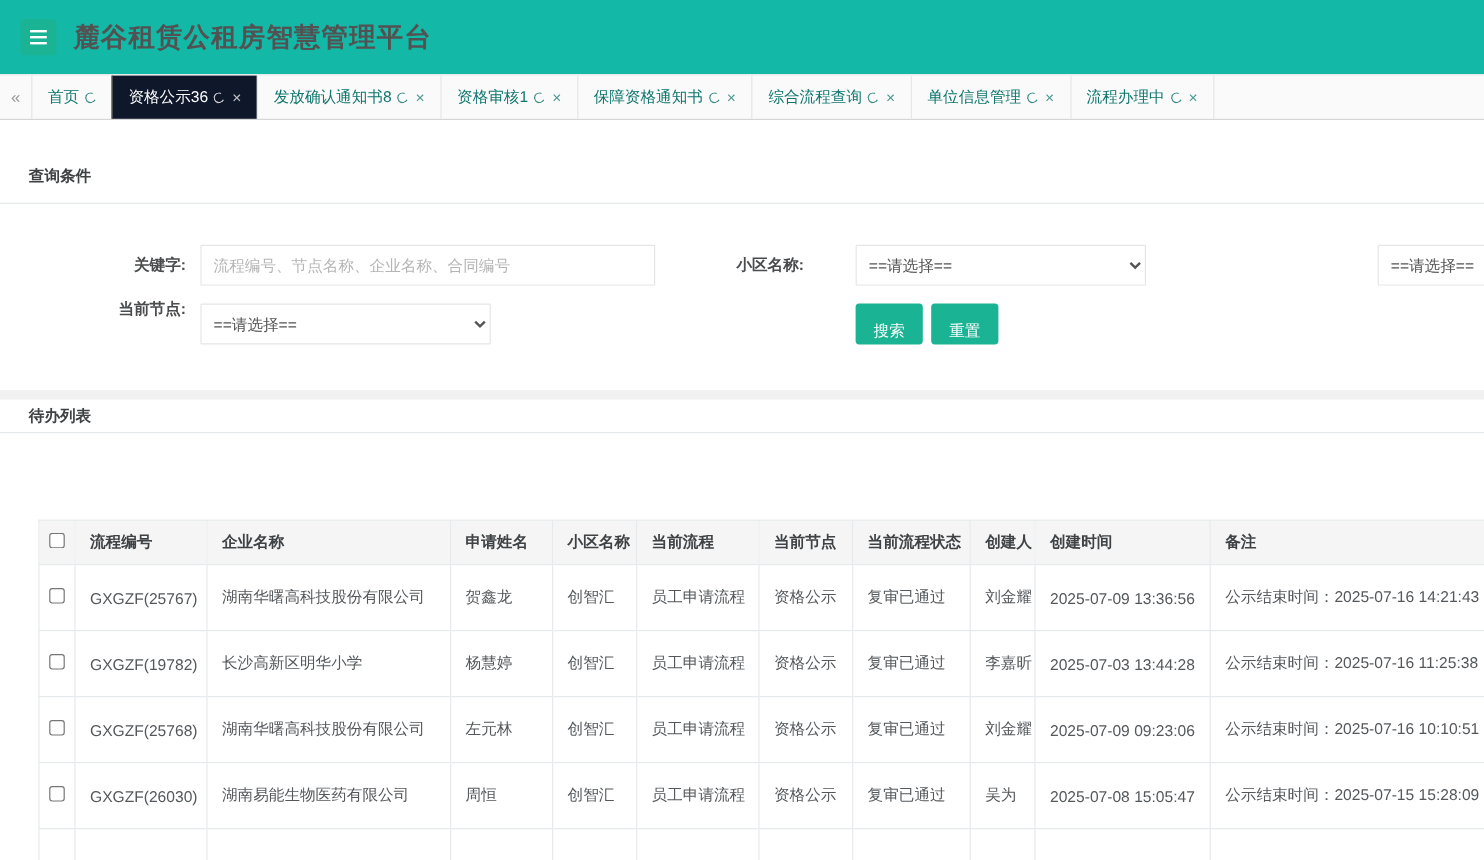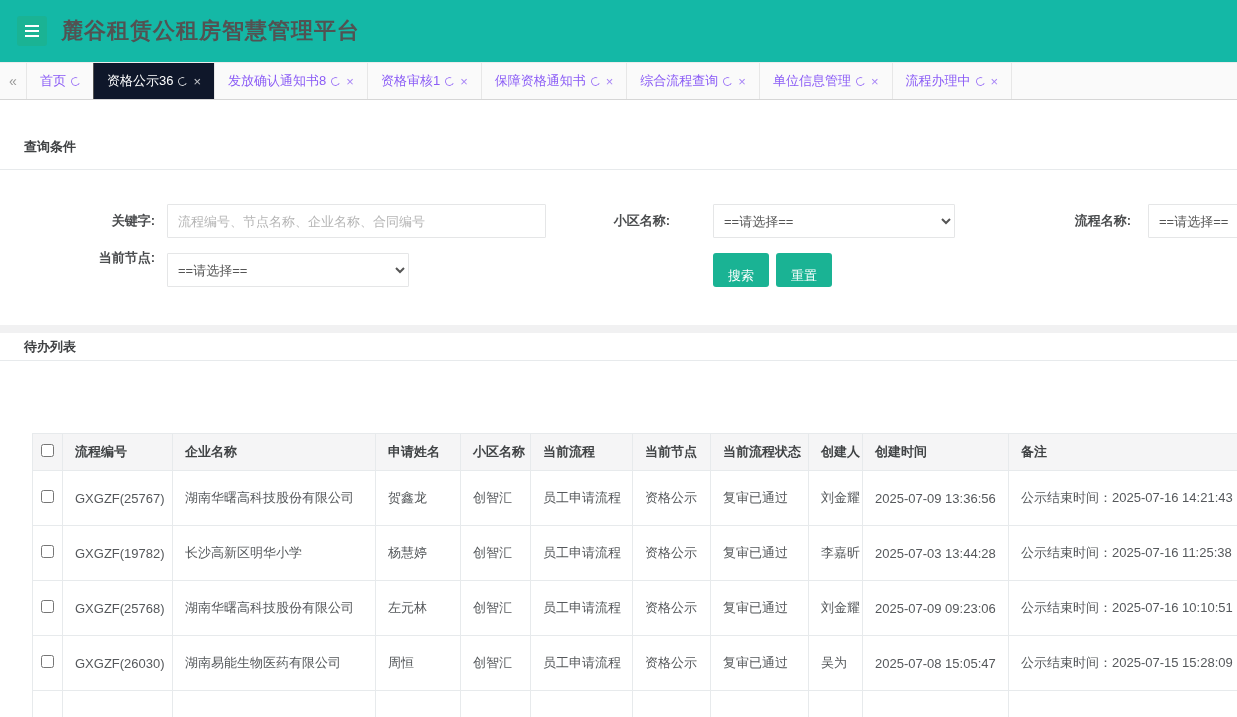--- a/index.html
+++ b/index.html
@@ -13,21 +13,21 @@
               justify-content:center; align-items:center; gap:3px; cursor:pointer; background:#1ab394; }
   .menu-btn i { display:block; width:14px; height:2px; background:#fff; }
   .app-title { margin-left:14px; font-size:22px; font-weight:700; color:#525252; letter-spacing:1px; }
 
   
   .tabbar { height:38px; background:#fafafa; border-top:1px solid #ececec; border-bottom:1px solid #d6d6d6;
             display:flex; align-items:stretch; }
   .tabs-scroll { width:26px; display:flex; align-items:center; justify-content:center;
                  color:#999; font-size:14px; cursor:pointer; }
   .tabs { display:flex; align-items:stretch; }
-  .tab { display:flex; align-items:center; gap:5px; padding:0 13px; font-size:13px; color:#8b5cf6;
+  .tab { display:flex; align-items:center; gap:5px; padding:0 13px; font-size:13px; color:#0f766e;
          border-left:1px solid #e7e7e7; cursor:pointer; white-space:nowrap; }
   .tab:last-child { border-right:1px solid #e7e7e7; }
   .tab.active { background:#0f172a; color:#fff; border-color:#555;justify-content:center; }
   .refresh-icon { display:inline-block; width:9px; height:9px; border:1.5px solid currentColor;
                   border-right-color:transparent; border-radius:50%; opacity:.8; transform:rotate(-20deg); }
   .close-icon { font-size:13px; line-height:1; opacity:.75; margin-left:1px; }
 
   
   .panel-header1 { height:70px; padding:0 24px 13px; border-bottom:1px solid #e7eaec;
                    display:flex; align-items:flex-end; font-size:13px; font-weight:700; color:#3f4143; }
@@ -135,21 +135,20 @@
 
   <div>
     <div class="panel-header1">查询条件</div>
     <div class="form-area">
       <div class="lbl pos-kw-lbl">关键字:</div>
       <input class="txt-input pos-kw-input" type="text" placeholder="流程编号、节点名称、企业名称、合同编号" style="">
       <div class="lbl pos-cm-lbl">小区名称:</div>
       <select class="sel pos-cm-sel">
         <option>==请选择==</option>
       </select>
-      <div class="lbl pos-fn-lbl">流程名称:</div>
       <select class="sel pos-fn-sel">
         <option>==请选择==</option>
       </select>
       <div class="lbl pos-nd-lbl">当前节点:</div>
       <select class="sel pos-nd-sel">
         <option>==请选择==</option>
       </select>
       <button class="btn pos-search">搜索</button>
       <button class="btn pos-reset">重置</button>
     </div>

